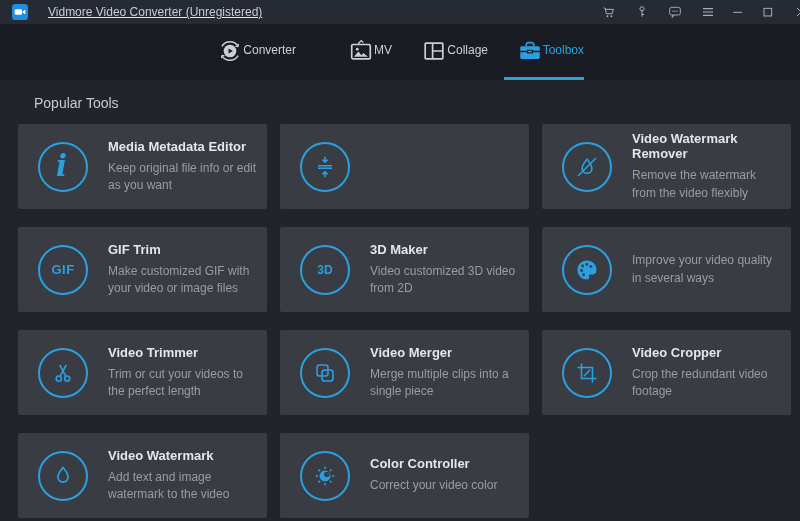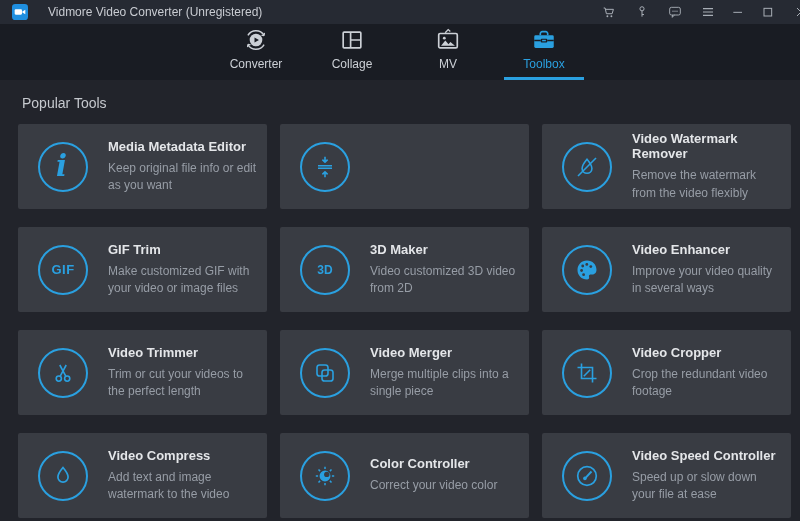--- a/index.html
+++ b/index.html
@@ -9,52 +9,52 @@
     font-family:"Liberation Sans", sans-serif;
     -webkit-font-smoothing:antialiased;
     color:#e4e6e9;
   }
   :root { --accent:#2AA0E0; --tabbar:#191c23; --card:#393c43; }
 
   
   .titlebar {
     height:24px; background:#262a33;
     display:flex; align-items:center;
-    padding-left:12px; overflow:hidden;
+    padding-left:12px; overflow:hidden;text-decoration:underline;
   }
   .app-icon { width:16px; height:16px; margin-right:20px; flex-shrink:0; }
   .app-icon svg { width:16px; height:16px; display:block; }
   .app-title { font-size:12px; color:#c9ccd2; white-space:nowrap; }
   .tb-icons {
     margin-left:auto; display:flex; align-items:center; gap:17px;
     padding-right:0; color:#a8aeb6;
   }
   .tb-icon { width:16px; height:16px; cursor:pointer; flex-shrink:0; }
   .tb-icon svg { width:16px; height:16px; display:block; }
   .tb-icon:nth-last-child(3), .tb-icon:nth-last-child(2) { margin-left:-3px; }
   .tb-icon:last-child { margin-right:-9px; } 
 
   
   .tabbar {
     height:56px; background:var(--tabbar);
     display:flex; justify-content:center; align-items:stretch; gap:16px;
   }
   .tab {
-    width:80px; display:flex; flex-direction:column; align-items:center;
+    width:80px; display:flex; flex-direction:row; align-items:center;
     justify-content:flex-end; padding-bottom:0; cursor:pointer;
     color:#ccd0d6; border-bottom:3px solid transparent;
   }
   .tab.active { color:var(--accent); border-bottom-color:var(--accent); }
   .tab-icon { height:26px; }
   .tab-icon svg { width:26px; height:26px; display:block; }
   .tab-label { font-size:12px; margin-top:4px; margin-bottom:6px; }
 
   
   .section-title {
-    font-size:14px; color:#c6c9ce; padding:15px 0 13px 22px;
+    font-size:14px; color:#c6c9ce; padding:15px 0 13px 34px;
   }
   .grid {
     display:grid; grid-template-columns:repeat(3,1fr);
     grid-auto-rows:85px; gap:18px 13px;
     padding:0 9px 6px 18px;
   }
   .card {
     background:var(--card); border-radius:2px;
     display:flex; align-items:center;
     padding:0 10px 0 20px; cursor:pointer;
@@ -142,38 +142,38 @@
           <path d="M22.7 19A10 10 0 0 1 5.3 19" stroke="currentColor" stroke-width="1.6"></path>
           <path d="M22.7 9.3l.4-2.9M22.7 9.3l-2.9-.4" stroke="currentColor" stroke-width="1.3"></path>
           <path d="M5.3 18.7l-.4 2.9M5.3 18.7l2.9.4" stroke="currentColor" stroke-width="1.3"></path>
         </svg>
       </span>
     <span class="tab-label">Converter</span>
   </div>
 
   <div class="tab">
     <span class="tab-icon">
-        <svg viewBox="0 0 28 28" fill="none" stroke="currentColor" stroke-width="1.8">
-          <rect x="4.5" y="5.5" width="19" height="17" rx="1"></rect>
-          <path d="M12.5 5.5v17M12.5 14h11"></path>
-        </svg>
-      </span>
-    <span class="tab-label">Collage</span>
-  </div>
-
-  <div class="tab">
-    <span class="tab-icon">
         <svg viewBox="0 0 28 28" fill="none">
           <rect x="4" y="7" width="20" height="15.5" rx="1.5" stroke="currentColor" stroke-width="1.8"></rect>
           <path d="M11 6.2l3.2-3.4 2.3 2.1" stroke="currentColor" stroke-width="1.4"></path>
           <circle cx="10" cy="12" r="1.5" fill="currentColor"></circle>
           <path d="M6.5 20.2l4.6-5.6 3.4 3.9 2.1-2.4 4.9 4.1z" fill="currentColor"></path>
         </svg>
       </span>
     <span class="tab-label">MV</span>
+  </div>
+
+  <div class="tab">
+    <span class="tab-icon">
+        <svg viewBox="0 0 28 28" fill="none" stroke="currentColor" stroke-width="1.8">
+          <rect x="4.5" y="5.5" width="19" height="17" rx="1"></rect>
+          <path d="M12.5 5.5v17M12.5 14h11"></path>
+        </svg>
+      </span>
+    <span class="tab-label">Collage</span>
   </div>
 
   <div class="tab active">
     <span class="tab-icon">
         <svg viewBox="0 0 28 28" fill="none">
           <path d="M10 9V7.2A2.2 2.2 0 0 1 12.2 5h3.6A2.2 2.2 0 0 1 18 7.2V9" stroke="currentColor" stroke-width="1.8"></path>
           <rect x="3.5" y="9" width="21" height="13.5" rx="1.5" fill="currentColor"></rect>
           <path d="M3.5 14.5h7M17.5 14.5h7" stroke="#191c23" stroke-width="1.6"></path>
           <rect x="10.5" y="12.6" width="7" height="4" rx="1" fill="#191c23"></rect>
           <rect x="12" y="13.8" width="4" height="1.6" fill="currentColor"></rect>
@@ -243,21 +243,20 @@
         <svg viewBox="0 0 28 28">
           <path d="M14 4.5C8.5 4.5 4.5 8.7 4.5 14S8.5 23.5 14 23.5c1.6 0 2.5-1 2.1-2.2-.4-1.1-.2-2.3 1-2.7.9-.3 2 .1 3.1-.2 1.9-.5 3.3-2.1 3.3-4.4C23.5 8.5 19.5 4.5 14 4.5z" fill="currentColor"></path>
           <circle cx="9.7" cy="10" r="1.4" fill="#393c43"></circle>
           <circle cx="13.8" cy="8.4" r="1.4" fill="#393c43"></circle>
           <circle cx="17.8" cy="10.6" r="1.4" fill="#393c43"></circle>
           <circle cx="8.6" cy="14.5" r="1.4" fill="#393c43"></circle>
           <circle cx="10.6" cy="18.7" r="1.4" fill="#393c43"></circle>
         </svg>
       </span>
     <span class="tool-text">
-      <div class="tool-title">Video Enhancer</div>
       <div class="tool-desc">Improve your video quality in several ways</div>
     </span>
   </div>
 
   <div class="card">
     <span class="tool-icon">
         <svg viewBox="0 0 28 28" fill="none" stroke="currentColor" stroke-width="1.6">
           <circle cx="9.8" cy="19.6" r="2.6"></circle>
           <circle cx="18.2" cy="19.6" r="2.6"></circle>
           <path d="M11.1 17.3L17.2 6M16.9 17.3L10.8 6"></path>
@@ -296,45 +295,32 @@
     </span>
   </div>
 
   <div class="card">
     <span class="tool-icon">
         <svg viewBox="0 0 28 28" fill="none" stroke="currentColor" stroke-width="1.7">
           <path d="M14 5.5s-5.1 6.1-5.1 9.5a5.1 5.1 0 0 0 10.2 0c0-3.4-5.1-9.5-5.1-9.5z"></path>
         </svg>
       </span>
     <span class="tool-text">
-      <div class="tool-title">Video Compress</div>
+      <div class="tool-title">Video Watermark</div>
       <div class="tool-desc">Add text and image watermark to the video</div>
     </span>
   </div>
 
   <div class="card">
     <span class="tool-icon">
         <svg viewBox="0 0 28 28" fill="none" stroke="currentColor" stroke-width="1.5">
           <circle cx="14" cy="14" r="4.7" fill="currentColor"></circle>
           <circle cx="15.8" cy="12.4" r="2.7" fill="#393c43" stroke="none"></circle>
           <path d="M14 4.8v2.3M14 20.9v2.3M4.8 14h2.3M20.9 14h2.3M7.5 7.5l1.6 1.6M18.9 18.9l1.6 1.6M20.5 7.5l-1.6 1.6M9.1 18.9l-1.6 1.6"></path>
         </svg>
       </span>
     <span class="tool-text">
       <div class="tool-title">Color Controller</div>
       <div class="tool-desc">Correct your video color</div>
     </span>
   </div>
 
-  <div class="card">
-    <span class="tool-icon">
-        <svg viewBox="0 0 28 28" fill="none" stroke="currentColor" stroke-width="1.7">
-          <circle cx="14" cy="14" r="9.3"></circle>
-          <path d="M12.3 16.1l6.2-6.6" stroke-width="1.9"></path>
-          <circle cx="11.9" cy="16.4" r="1.8" fill="currentColor" stroke="none"></circle>
-        </svg>
-      </span>
-    <span class="tool-text">
-      <div class="tool-title">Video Speed Controller</div>
-      <div class="tool-desc">Speed up or slow down your file at ease</div>
-    </span>
-  </div>
 </div>
 
 </body></html>

